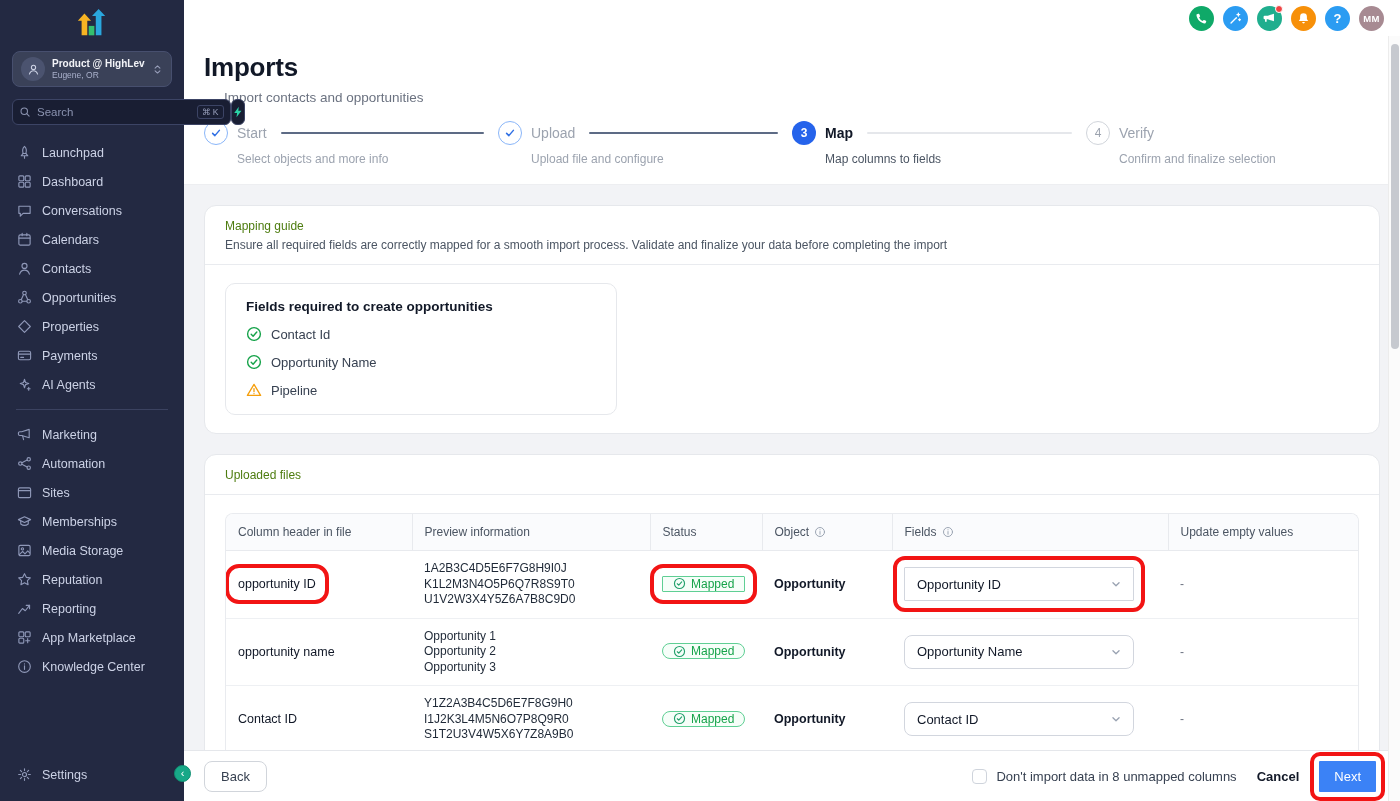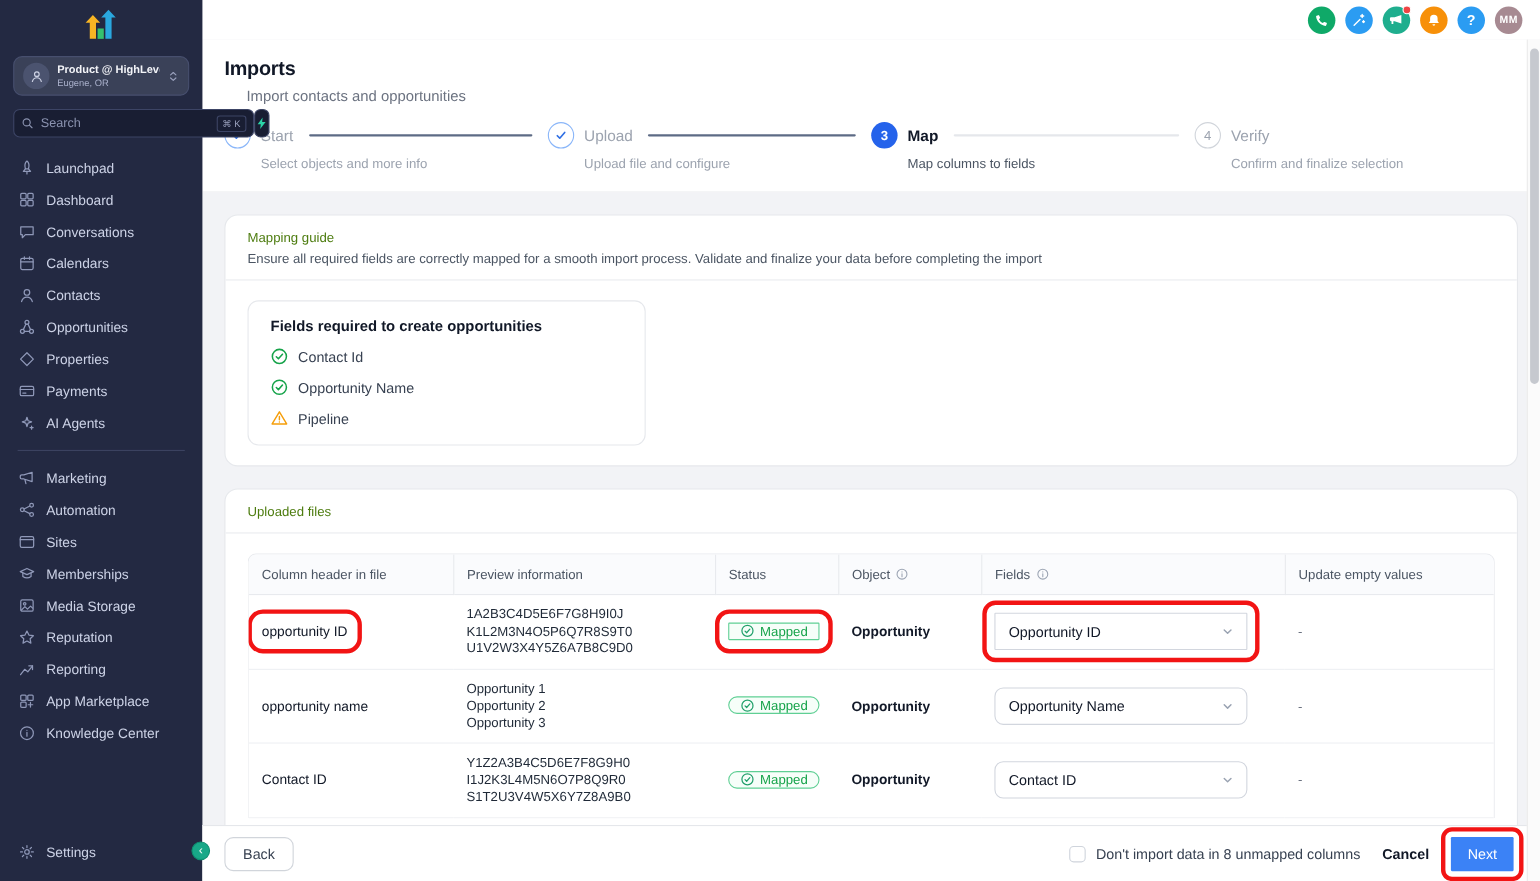--- a/index.html
+++ b/index.html
@@ -33,21 +33,21 @@
   .topbar { position:absolute; left:184px; top:0; right:0; height:36px; background:#fff; display:flex; align-items:center; justify-content:flex-end; gap:9px; padding-right:16px; z-index:20; }
   .tb-btn { width:25px; height:25px; border-radius:50%; display:flex; align-items:center; justify-content:center; position:relative; cursor:pointer; color:#fff; }
   .tb-phone { background:#0fa968; } .tb-wand { background:#2b9cf2; } .tb-mega { background:#1fae8e; }
   .tb-bell { background:#f79009; } .tb-help { background:#2b9cf2; font-size:13px; font-weight:700; }
   .tb-avatar { background:#a78a92; font-size:9.5px; font-weight:700; letter-spacing:.3px; }
   .notif-dot { position:absolute; top:-1px; right:-1px; width:8px; height:8px; background:#ef4444; border:1.5px solid #fff; border-radius:50%; }
 
   
   .content { position:absolute; left:184px; top:36px; right:0; bottom:51px; overflow:hidden; background:#f2f3f6; }
   .page-top { background:#fff; padding:16px 20px 18px; border-bottom:1px solid #edeef1; }
-  .page-title { font-size:18px; font-weight:700; color:#111827; letter-spacing:-.2px; }
+  .page-title { font-size:26px; font-weight:700; color:#111827; letter-spacing:-.2px; }
   .page-subtitle { margin-top:7px; font-size:13.5px; color:#6b7280;margin-left:20px; }
 
   .stepper { margin-top:16px; display:flex; }
   .step { flex:1; min-width:0; }
   .step-top { display:flex; align-items:center; }
   .step-circle { width:24px; height:24px; border-radius:50%; display:flex; align-items:center; justify-content:center; font-size:12px; flex:0 0 auto; background:#fff; }
   .step.done .step-circle { border:1.5px solid #8ab6f9; }
   .step.active .step-circle { background:#2563eb; color:#fff; font-weight:600; }
   .step.pending .step-circle { border:1.5px solid #d1d5db; color:#9ca3af; }
   .step-label { margin-left:9px; font-size:14px; }
@@ -60,21 +60,21 @@
   .step-desc { margin:7px 0 0 33px; font-size:12px; color:#9ca3af; white-space:nowrap; }
   .step.active .step-desc { color:#4b5563; }
 
   .card { margin:20px 20px 0; background:#fff; border:1px solid #e6e8ec; border-radius:12px; overflow:hidden; }
   .card-head { padding:13px 20px 12px; }
   .card-title { font-size:12px; font-weight:400; color:#4d7c0f; }
   .card-desc { margin-top:5px; font-size:12px; color:#4b5563; }
   .card-divider { border-top:1px solid #e9ebef; }
   .card-body { padding:18px 20px; }
 
-  .req-box { width:362px; border:1px solid #e6e8ec; border-radius:10px; padding:15px 20px 16px; }
+  .req-box { width:392px; border:1px solid #e6e8ec; border-radius:10px; padding:15px 20px 16px; }
   .req-title { font-size:13.5px; font-weight:700; color:#111827; }
   .req-item { display:flex; align-items:center; gap:9px; margin-top:12px; font-size:13px; color:#374151; }
   .req-icon { display:flex; flex:0 0 auto; }
 
   
   .table-wrap { border:1px solid #e9ebef; border-radius:8px 8px 0 0; border-bottom:none; overflow:hidden; }
   table { width:100%; border-collapse:collapse; table-layout:fixed; }
   th { text-align:left; font-weight:500; color:#4b5563; font-size:12px; padding:11px 12px; background:#fafbfd; border-right:1px solid #e8eaee; border-bottom:1px solid #e8eaee; }
   th:last-child { border-right:none; }
   .th-inner { display:flex; align-items:center; gap:5px; }

